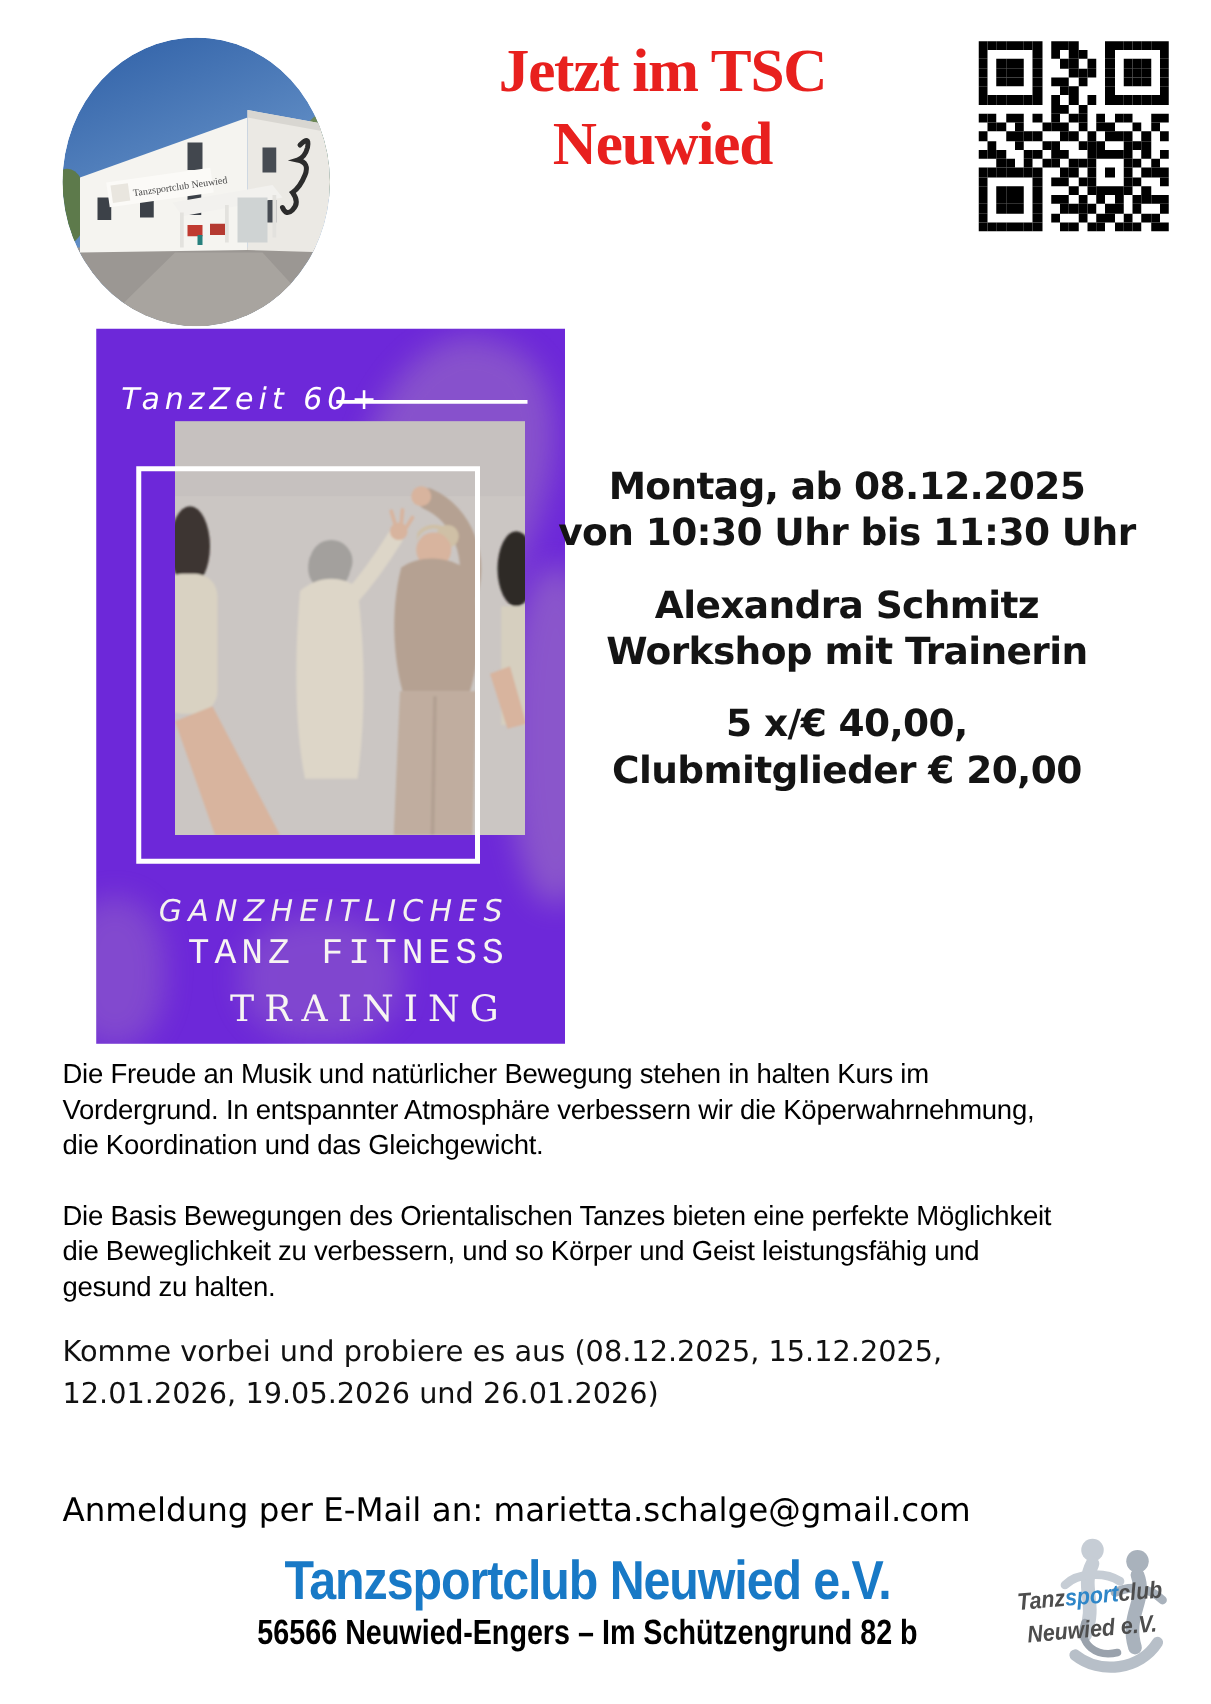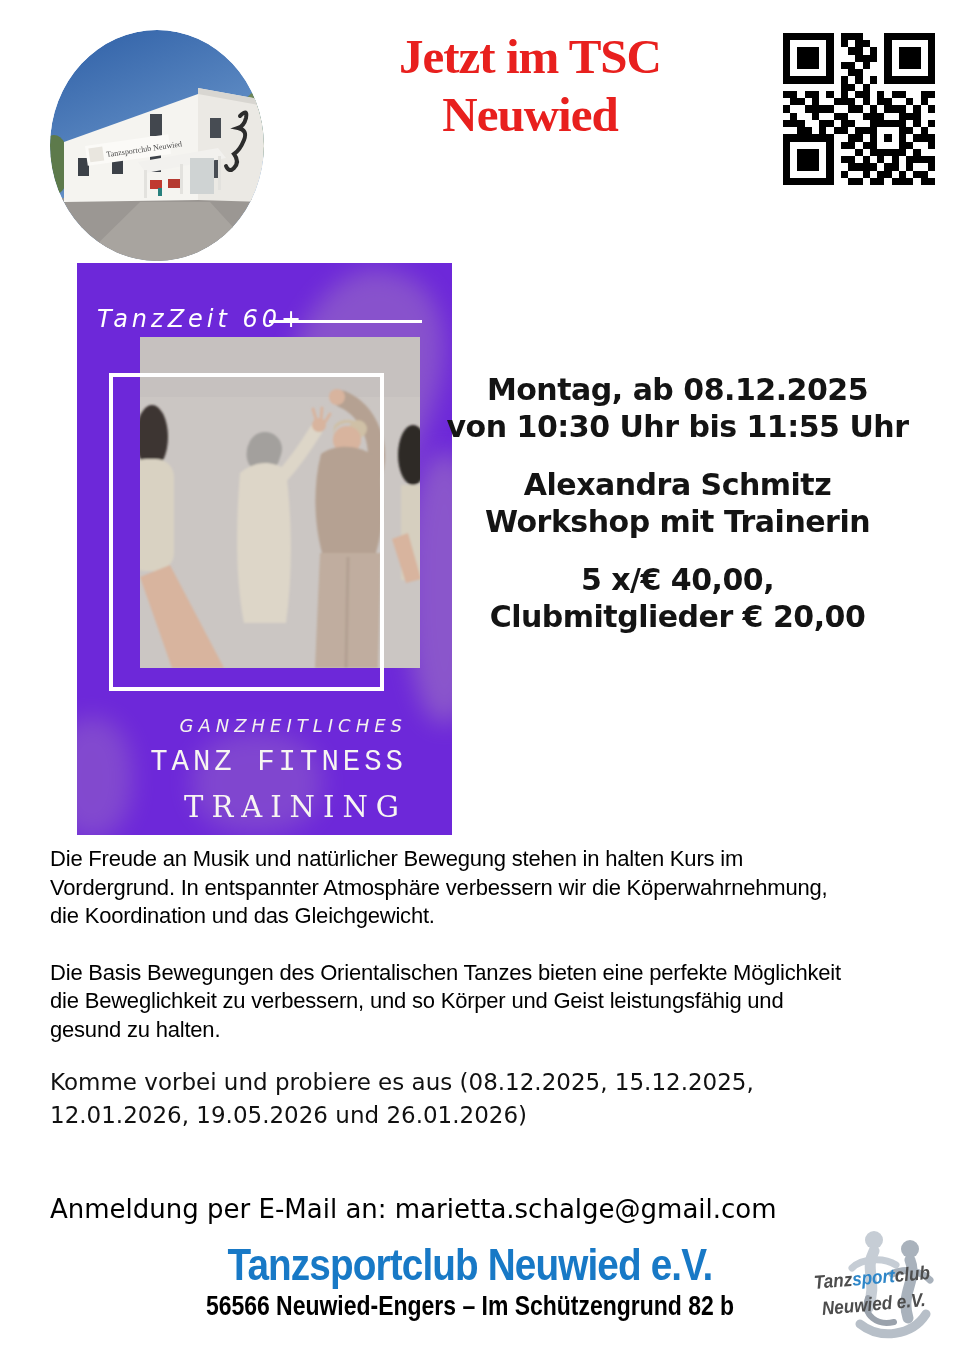--- a/index.html
+++ b/index.html
@@ -25,21 +25,21 @@
   .g2{left:330px;top:190px;width:75px;height:270px;opacity:.30;}
   .g3{left:115px;top:470px;width:130px;height:100px;opacity:.20;}
   .g4{left:-25px;top:455px;width:80px;height:120px;opacity:.22;}
   .poster-title{position:absolute;left:20px;top:42px;color:#fff;font-style:italic;
                 font-family:"DejaVu Sans",sans-serif;font-size:24px;letter-spacing:4px;}
   .poster-line{position:absolute;left:192px;top:57px;width:153px;height:3px;background:#fff;}
   .poster-photo{position:absolute;left:63px;top:74px;width:280px;height:331px;}
   .poster-frame{position:absolute;left:32px;top:110px;width:275px;height:318px;
                 border:4px solid #fff;box-sizing:border-box;}
   .poster-sub{position:absolute;right:45px;top:452px;color:#f4f2ef;font-style:italic;
-              font-family:"DejaVu Sans",sans-serif;font-size:18px;letter-spacing:5px;text-align:center;}
+              font-family:"DejaVu Sans",sans-serif;font-size:24px;letter-spacing:5px;text-align:center;}
   .poster-t1{position:absolute;right:45px;top:483px;color:#f7f5f2;
              font-family:Liberation Mono, monospace;font-size:29px;letter-spacing:4px;}
   .poster-t2{position:absolute;right:45px;top:527px;color:#f7f5f2;
              font-family:"DejaVu Serif","Liberation Serif",serif;font-size:29px;letter-spacing:8px;}
 
   
   .event{position:absolute;left:425px;top:371px;width:505px;text-align:center;
          font-family:"DejaVu Sans",sans-serif;font-weight:bold;color:#141414;
          font-size:30px;line-height:37px;letter-spacing:-0.5px;}
   .event p{margin:0 0 21px 0;}
@@ -625,21 +625,21 @@
     <div class="poster-frame"></div>
 
     <div class="poster-sub">GANZHEITLICHES</div>
     <div class="poster-t1">TANZ FITNESS</div>
     <div class="poster-t2">TRAINING</div>
   </div>
 
   <div class="event">
     <p>
       <span style="display:block">Montag, ab 08.12.2025</span>
-      <span style="display:block">von 10:30 Uhr bis 11:55 Uhr</span>
+      <span style="display:block">von 10:30 Uhr bis 11:30 Uhr</span>
     </p>
     <p>
       <span style="display:block">Alexandra Schmitz</span>
       <span style="display:block">Workshop mit Trainerin</span>
     </p>
     <p>
       <span style="display:block">5 x/€ 40,00,</span>
       <span style="display:block">Clubmitglieder € 20,00</span>
     </p>
   </div>

